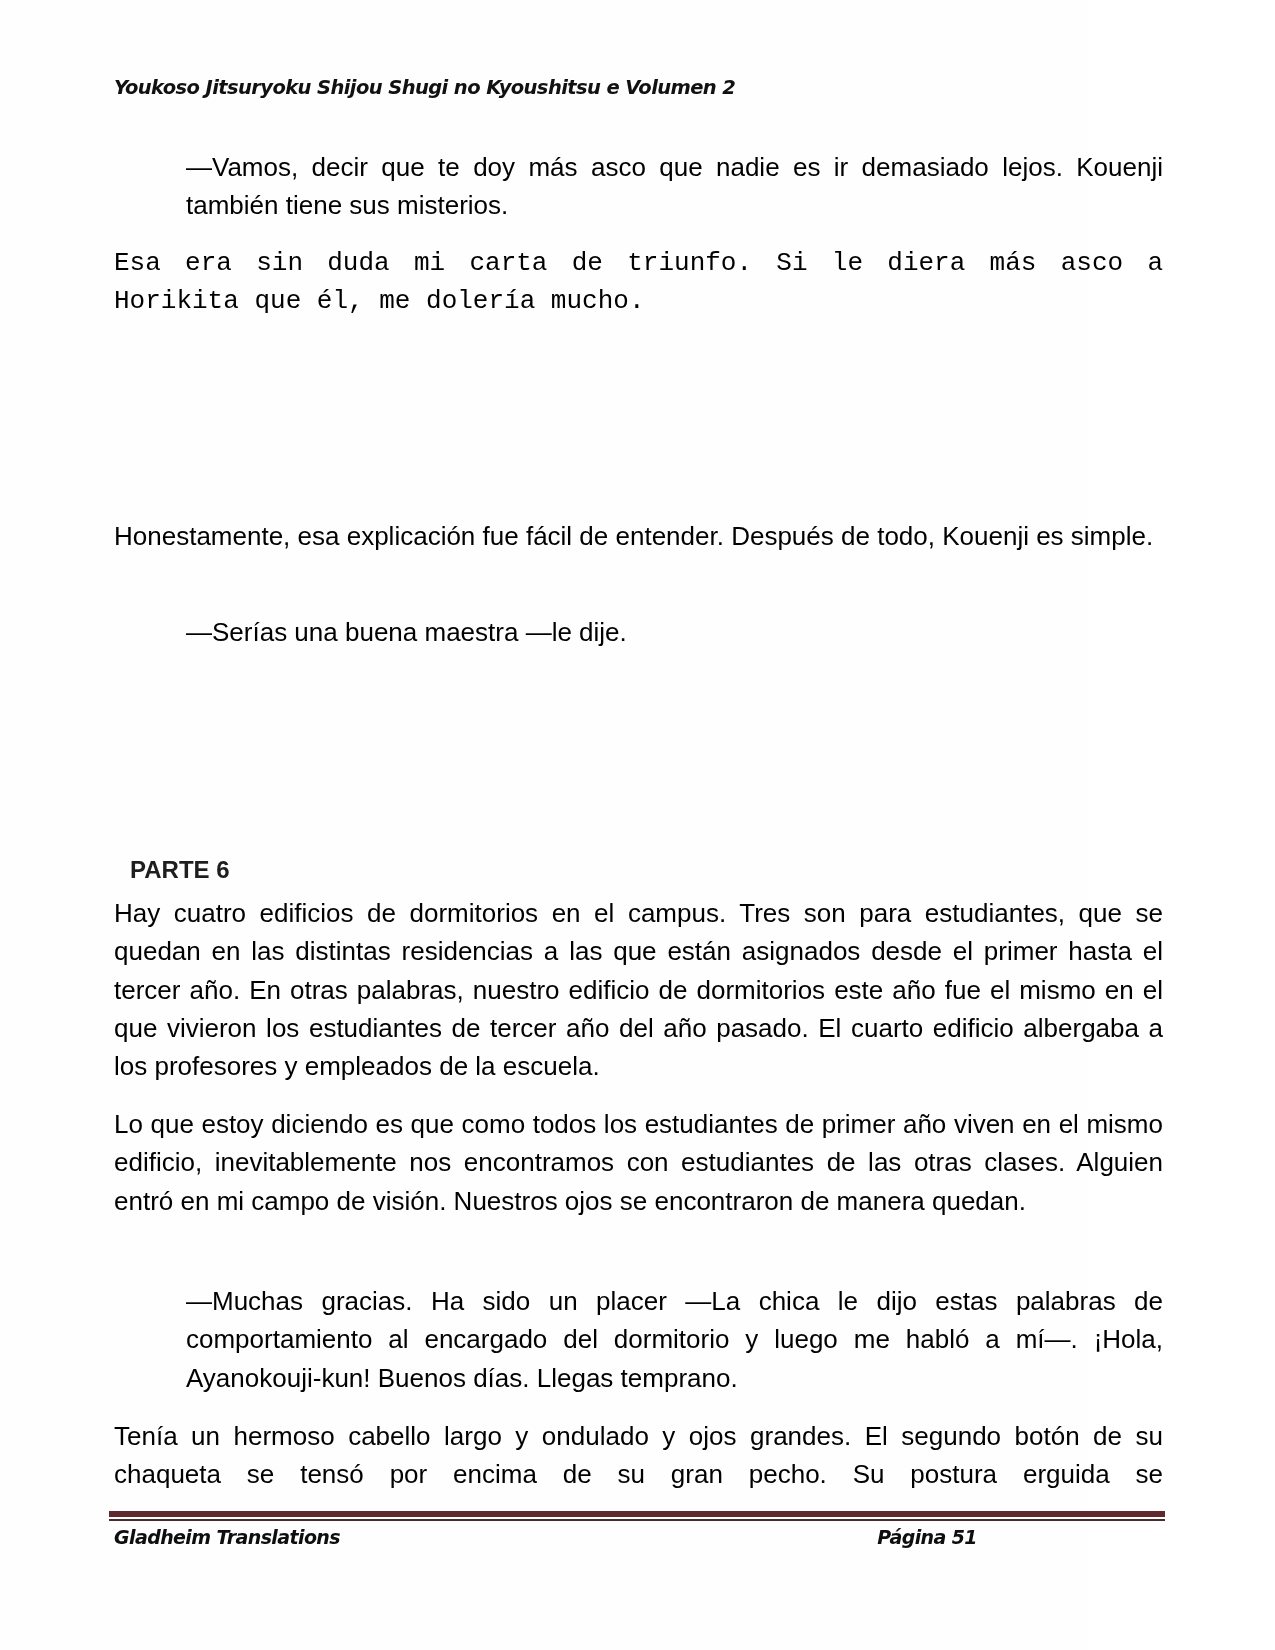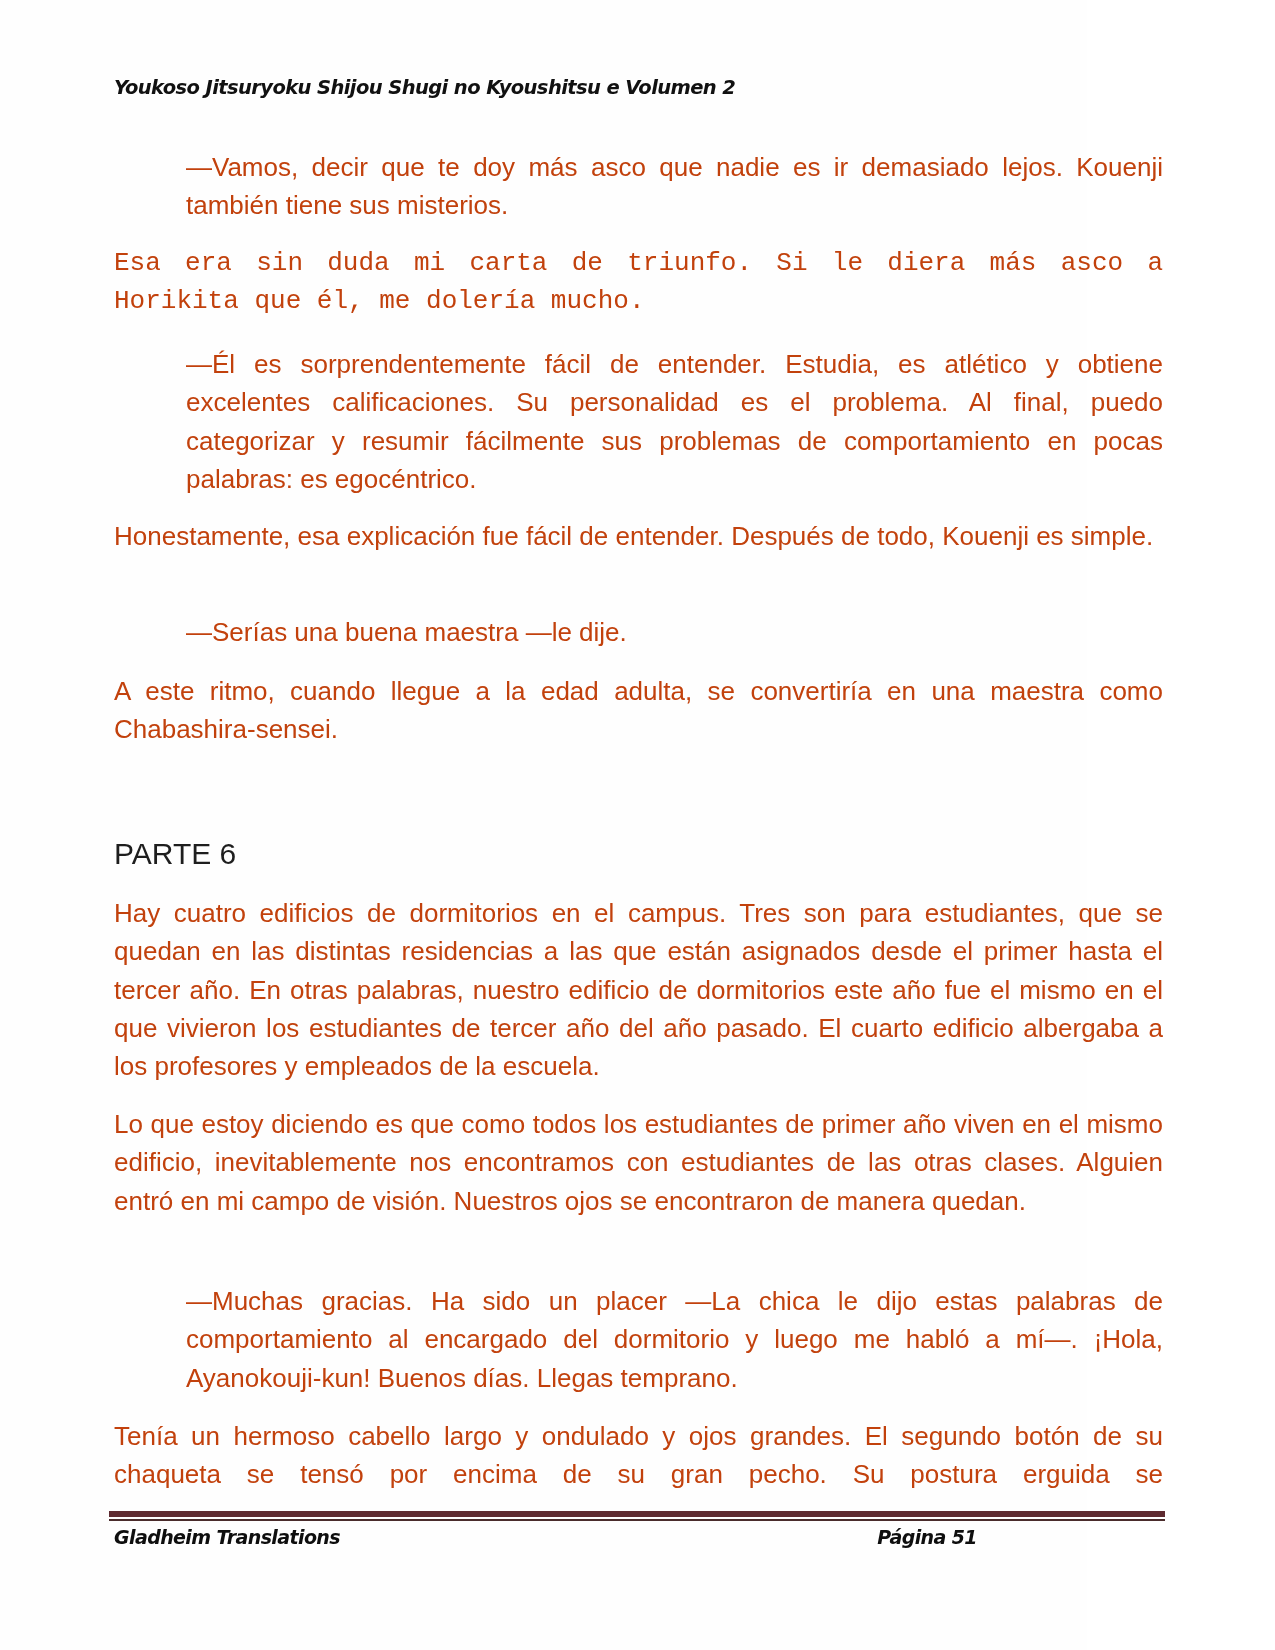--- a/index.html
+++ b/index.html
@@ -31,45 +31,45 @@
     line-height: 28px;
     color: #111111;
     letter-spacing: -0.6px;
     white-space: nowrap;
   }
   .para {
     position: absolute;
     font-family: "Liberation Sans", sans-serif;
     font-size: 26px;
     line-height: 38.3px;
-    color: #c2410c;
+    color: #000000;
     text-align: justify;
     margin: 0;
   }
   .para.body {
     left: 114px;
     width: 1049px;
   }
   .para.dialogue {
     left: 186px;
     width: 977px;
   }
   .para.last-line-justify {
     text-align-last: justify;
   }
   .section-heading {
     position: absolute;
     left: 114px;
     top: 835px;
     font-family: "Liberation Sans", sans-serif;
-    font-weight: normal;
-    font-size: 30px;
+    font-weight: bold;
+    font-size: 24px;
     line-height: 38px;
     color: #1e1e1e;
-    margin: 0;
+    margin: 16px;
   }
   .footer-rule-thick {
     position: absolute;
     left: 109px;
     top: 1511px;
     width: 1056px;
     height: 6px;
     background: #5e2a30;
   }
   .footer-rule-thin {
@@ -99,27 +99,25 @@
 <body>
 
 <div class="page">
 
   <div class="running-header">Youkoso Jitsuryoku Shijou Shugi no Kyoushitsu e Volumen 2</div>
 
   <p class="para dialogue" style="top:148px;">—Vamos, decir que te doy más asco que nadie es ir demasiado lejos. Kouenji también tiene sus misterios.</p>
 
   <p class="para body" style="top:244px;font-family:Liberation Mono, monospace;">Esa era sin duda mi carta de triunfo. Si le diera más asco a Horikita que él, me dolería mucho.</p>
 
-  <p class="para dialogue" style="top:345px;">—Él es sorprendentemente fácil de entender. Estudia, es atlético y obtiene excelentes calificaciones. Su personalidad es el problema. Al final, puedo categorizar y resumir fácilmente sus problemas de comportamiento en pocas palabras: es egocéntrico.</p>
 
   <p class="para body" style="top:517px;">Honestamente, esa explicación fue fácil de entender. Después de todo, Kouenji es simple.</p>
 
   <p class="para dialogue" style="top:613px;">—Serías una buena maestra —le dije.</p>
 
-  <p class="para body" style="top:672px;">A este ritmo, cuando llegue a la edad adulta, se convertiría en una maestra como Chabashira-sensei.</p>
 
   <h2 class="section-heading">PARTE 6</h2>
 
   <p class="para body" style="top:894px;">Hay cuatro edificios de dormitorios en el campus. Tres son para estudiantes, que se quedan en las distintas residencias a las que están asignados desde el primer hasta el tercer año. En otras palabras, nuestro edificio de dormitorios este año fue el mismo en el que vivieron los estudiantes de tercer año del año pasado. El cuarto edificio albergaba a los profesores y empleados de la escuela.</p>
 
   <p class="para body" style="top:1105px;">Lo que estoy diciendo es que como todos los estudiantes de primer año viven en el mismo edificio, inevitablemente nos encontramos con estudiantes de las otras clases. Alguien entró en mi campo de visión. Nuestros ojos se encontraron de manera quedan.</p>
 
   <p class="para dialogue" style="top:1282px;">—Muchas gracias. Ha sido un placer —La chica le dijo estas palabras de comportamiento al encargado del dormitorio y luego me habló a mí—. ¡Hola, Ayanokouji-kun! Buenos días. Llegas temprano.</p>
 
   <p class="para body last-line-justify" style="top:1417px;">Tenía un hermoso cabello largo y ondulado y ojos grandes. El segundo botón de su chaqueta se tensó por encima de su gran pecho. Su postura erguida se</p>

